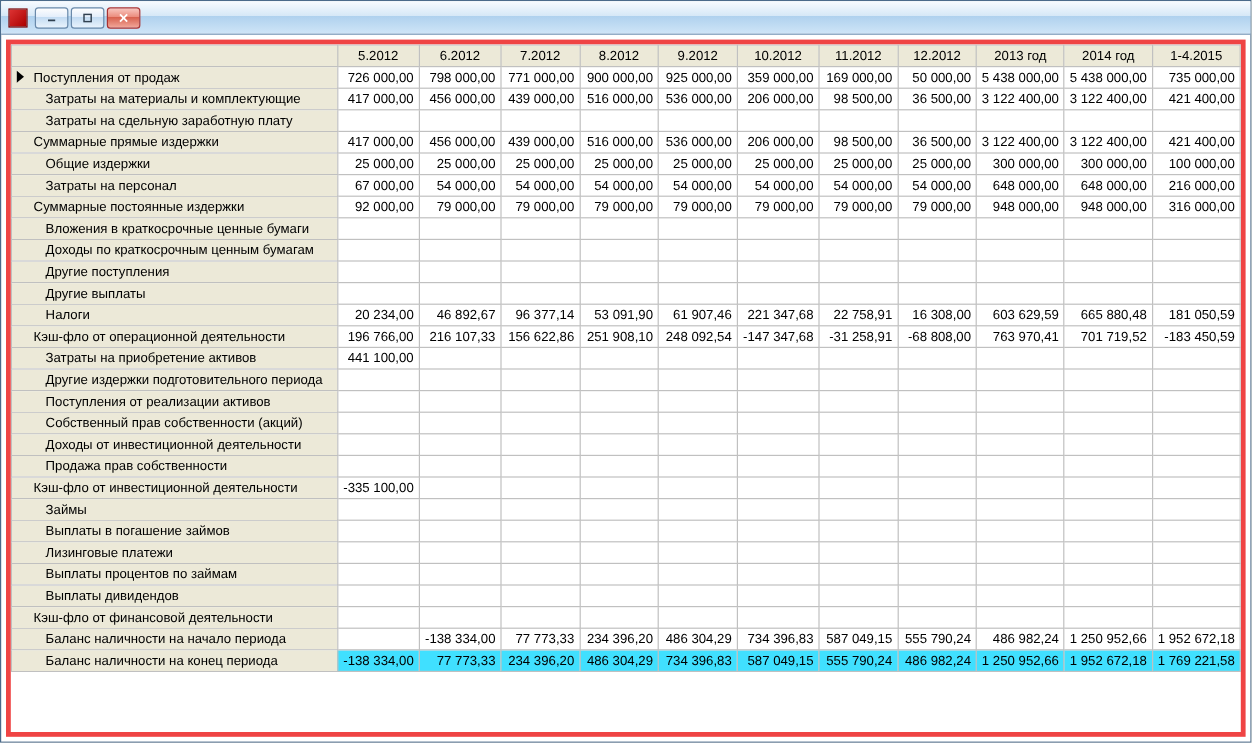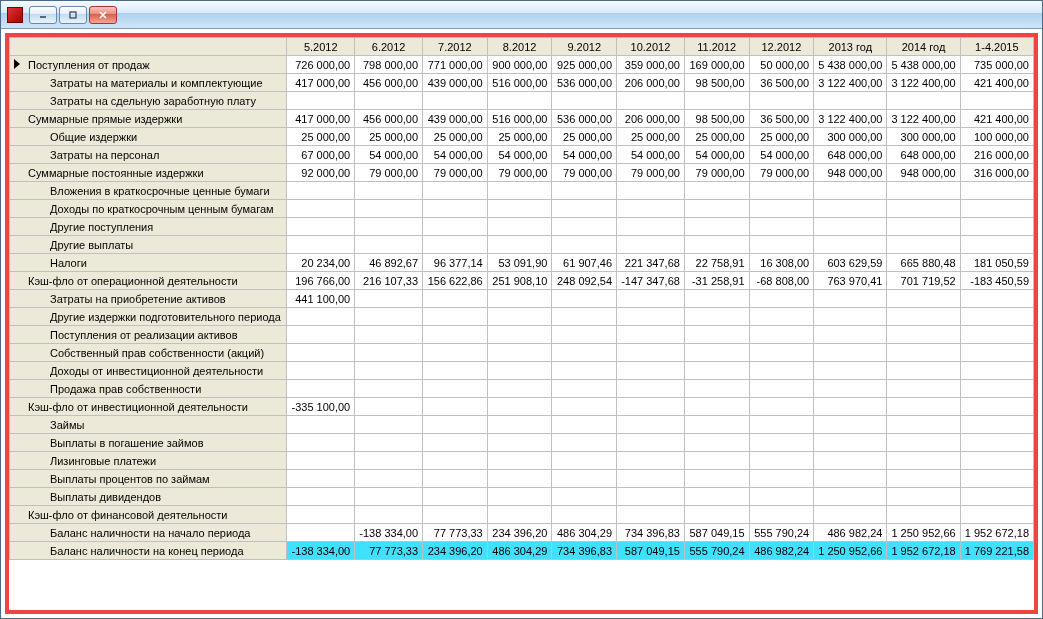--- a/index.html
+++ b/index.html
@@ -84,21 +84,21 @@
   }
   thead th.firstcol { width: 288px; }
   thead th.datacol { width: 69px; }
   tbody th.rowhead {
     background: #ece9d8;
     font-weight: normal;
     text-align: left;
     position: relative;
     padding-left: 18px;
   }
-  tbody th.rowhead.indent { padding-left: 40px; }
+  tbody th.rowhead.indent { padding-left: 28px; }
   tbody td {
     text-align: right;
     background: #fff;
   }
   tbody tr.highlight td { background: #40e0ff; }
   tbody tr.highlight th.rowhead { background: #ece9d8; }
   .rowptr {
     position: absolute;
     left: 4px; top: 3px;
     width: 0; height: 0;

